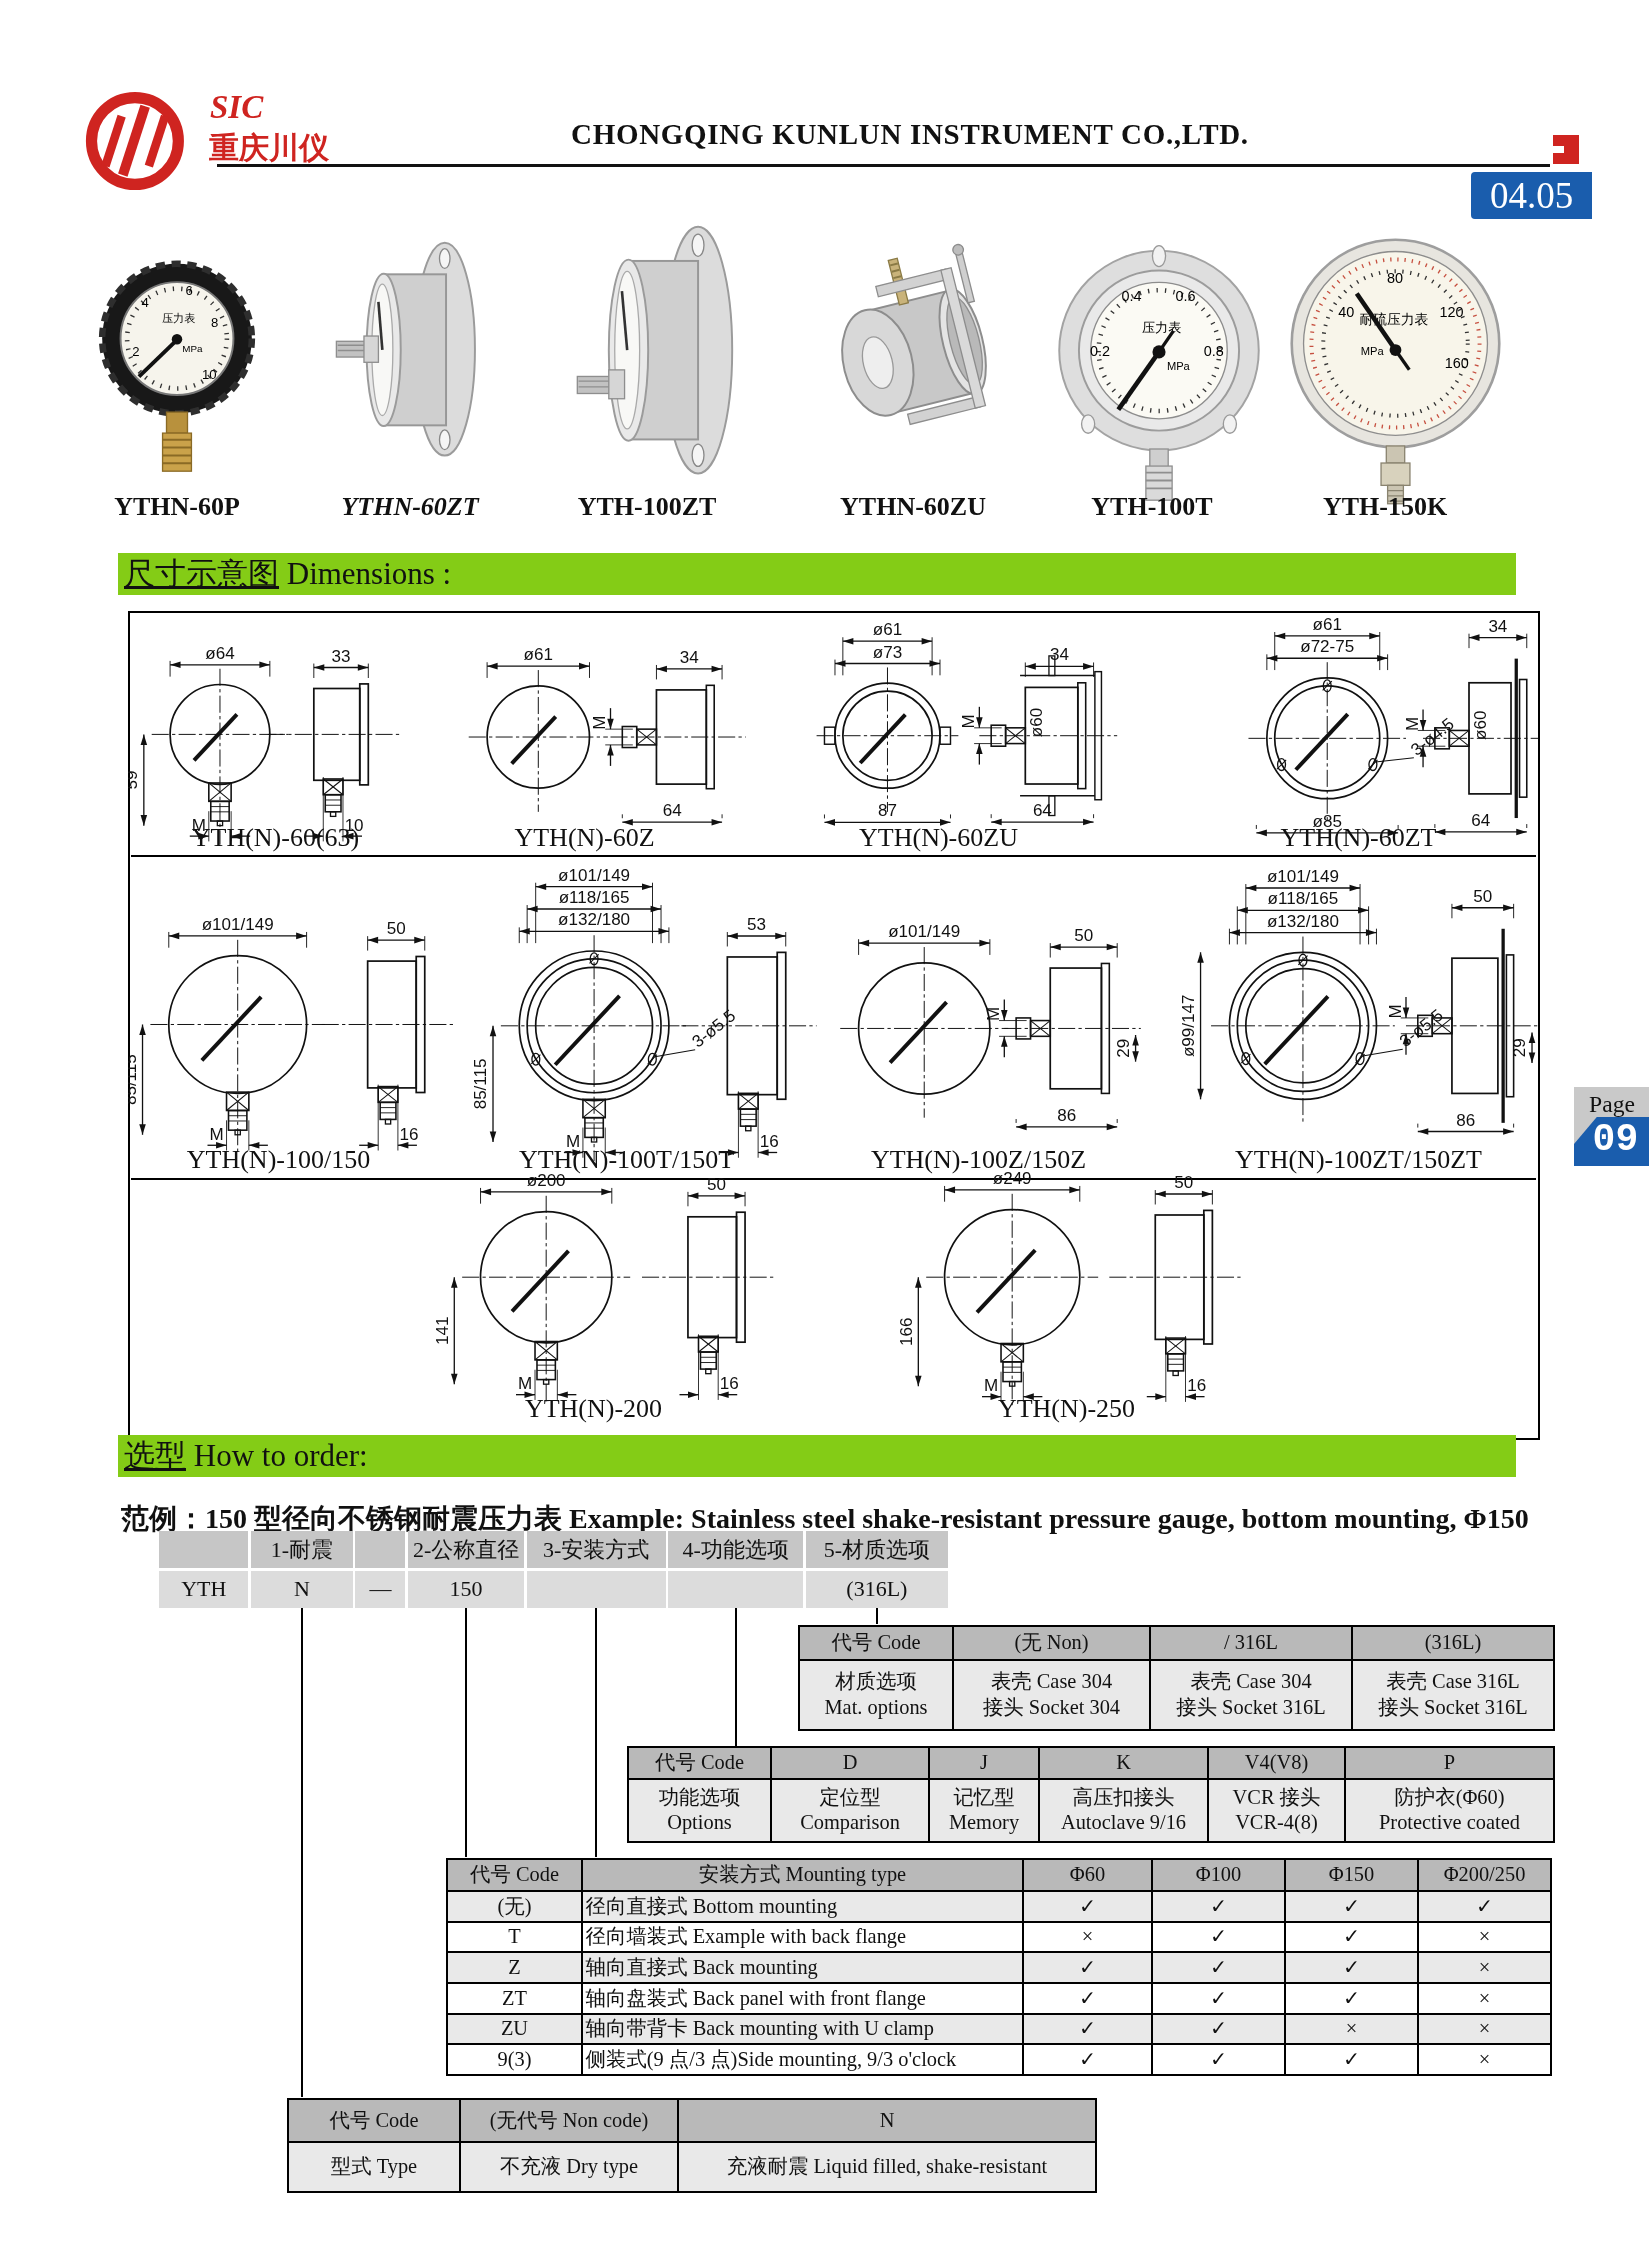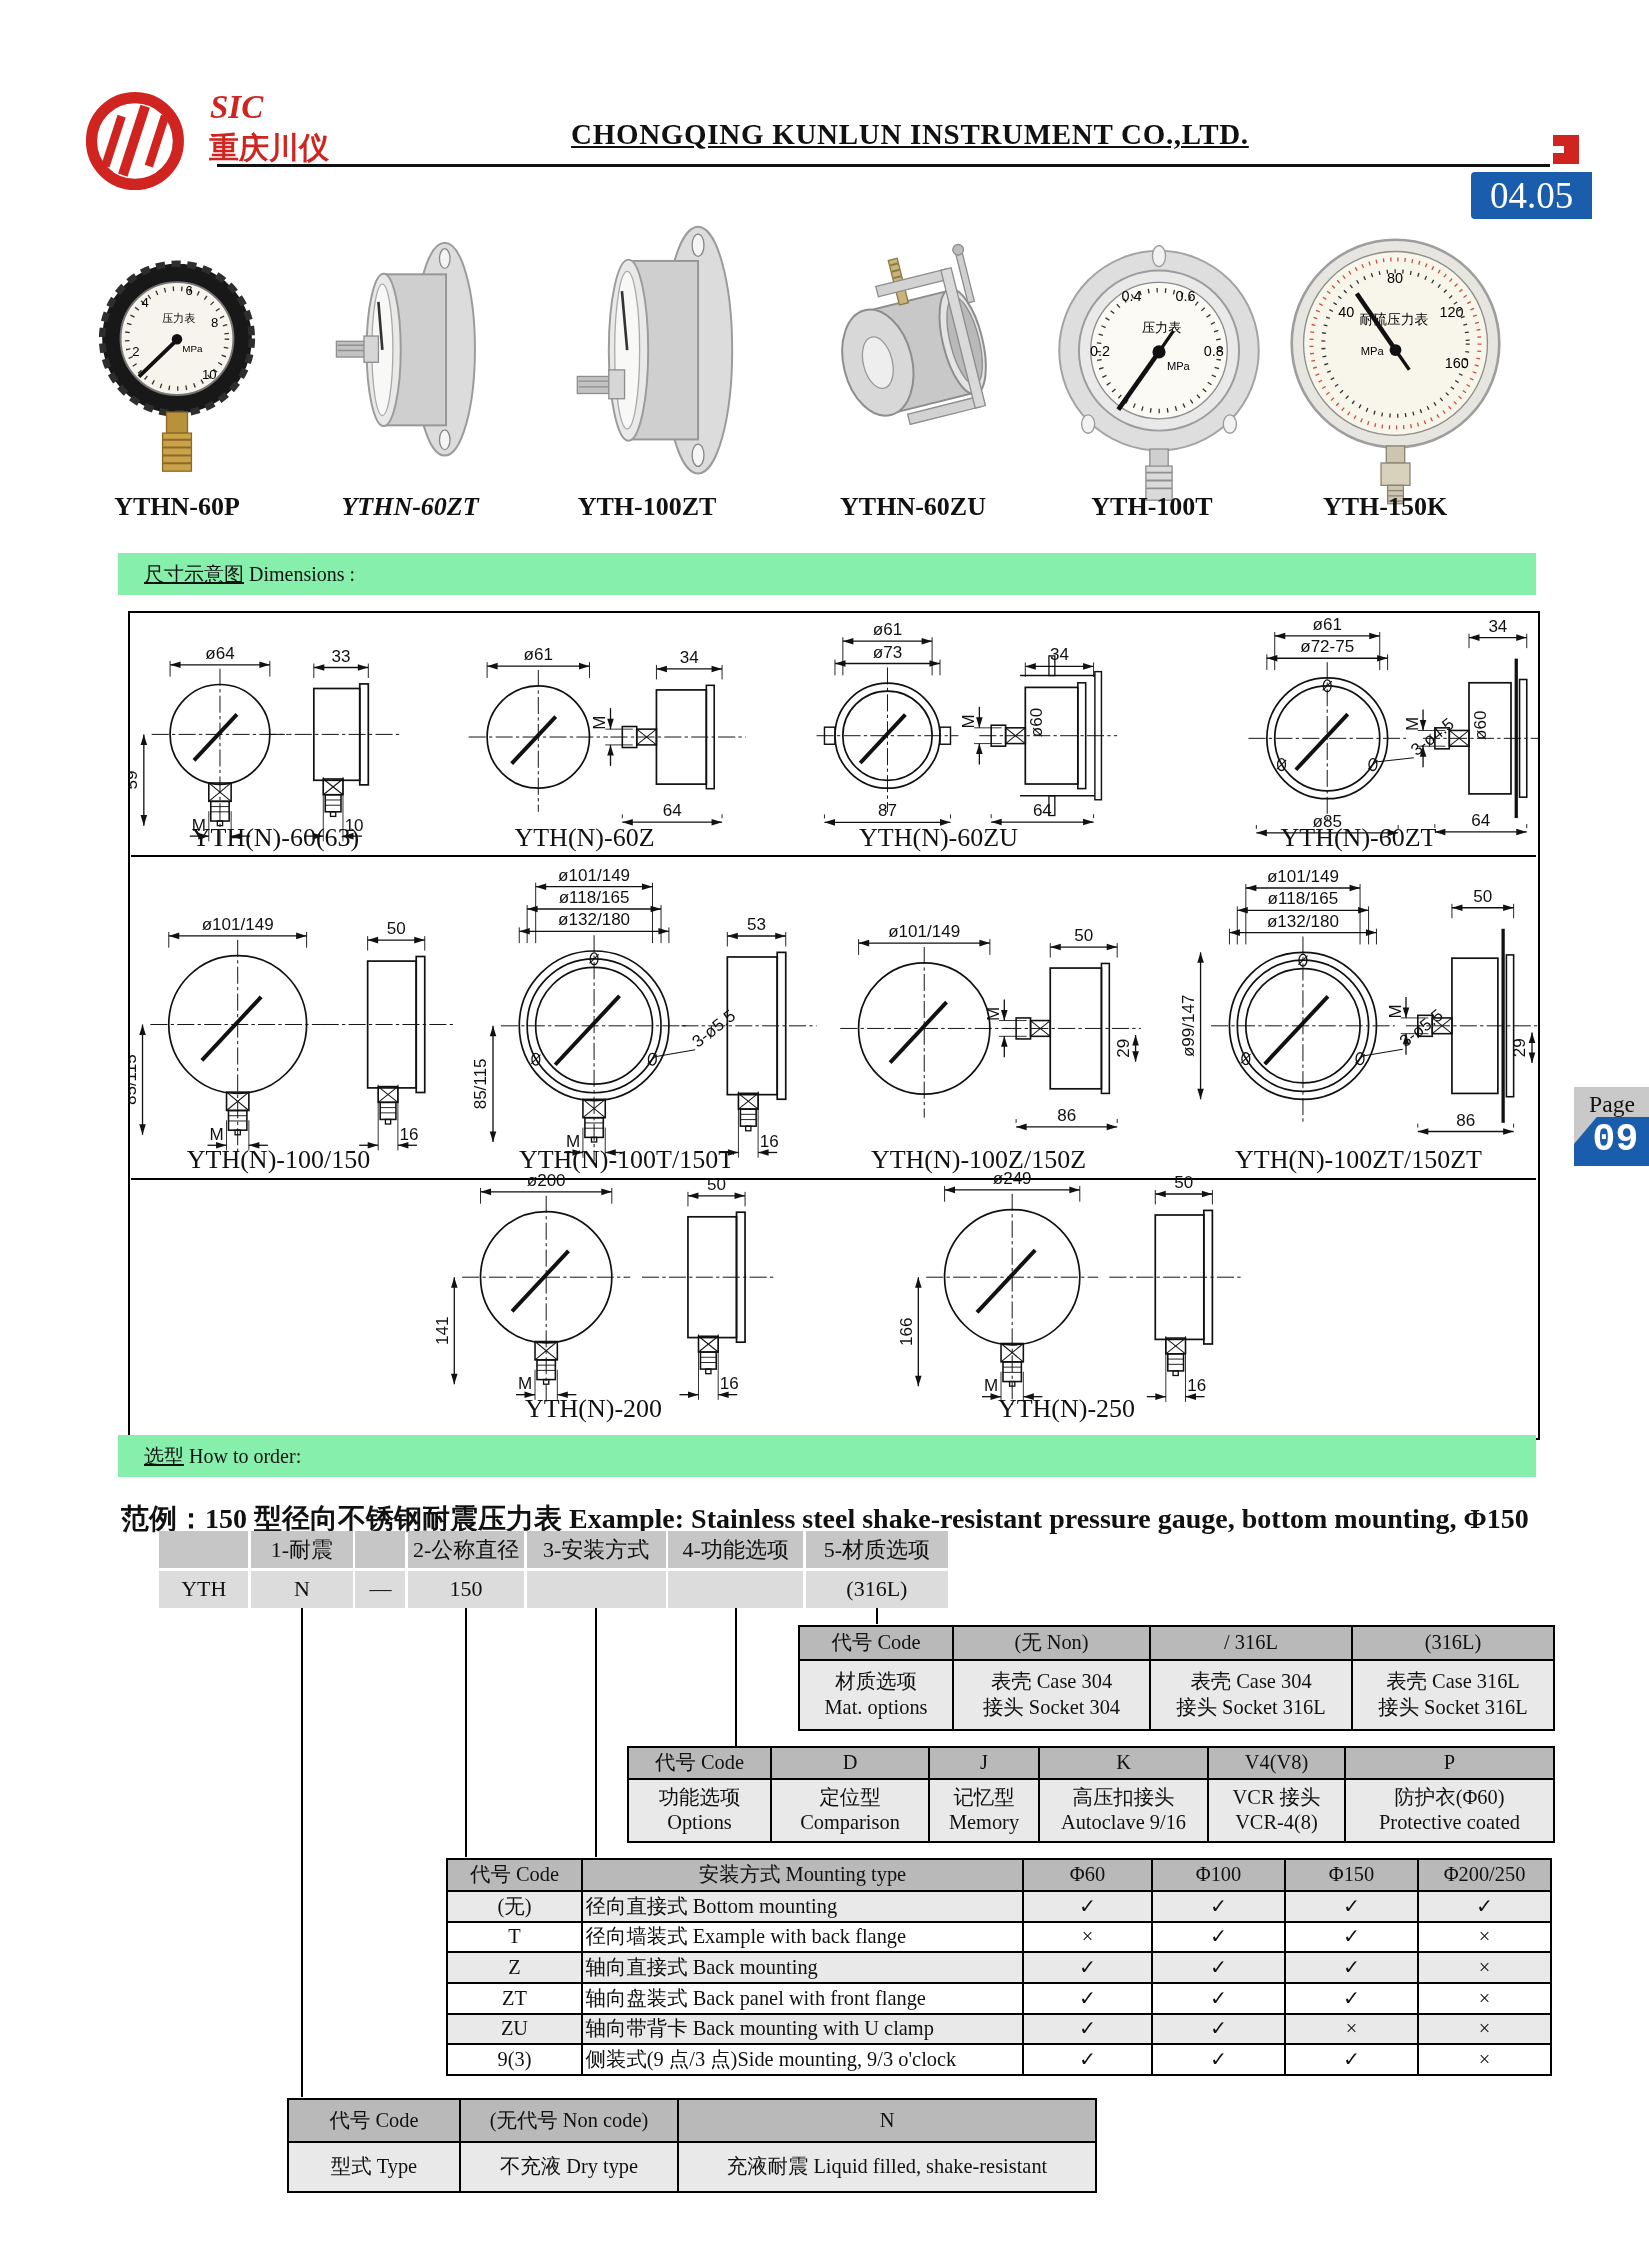--- a/index.html
+++ b/index.html
@@ -1,31 +1,31 @@
 <!DOCTYPE html>
 <html style="font-size:10.5px"><head>
 <meta charset="utf-8">
 <style>
   html,body{margin:0;padding:0;background:#fff;}
   #page{position:relative;width:1650px;height:2250px;background:#fff;overflow:hidden;
         font-family:"Liberation Serif", serif;color:#111;}
   .abs{position:absolute;}
 
   
-  #company-name{font-size:29px;letter-spacing:0.7px;font-weight:bold;white-space:nowrap;text-decoration:underline;}
+  #company-name{font-size:29px;letter-spacing:0.7px;font-weight:bold;white-space:nowrap;}
   #header-rule{height:3.3px;background:#111;}
   #page-badge{background:#1a5dad;color:#fff;font-size:37px;text-align:center;line-height:47px;border-radius:3.9px 0 0 3.9px;}
   #logo-sic{color:#cf2420;font-size:33px;font-weight:bold;font-style:italic;}
   #logo-cn{color:#cf2420;font-size:30px;font-weight:bold;font-family:"Liberation Sans",sans-serif;}
 
   
   .product-label{font-size:26px;font-weight:bold;text-align:center;white-space:nowrap;}
 
   
-  .section-bar{background:#86efac;font-size:20px;line-height:42px;padding-left:26px;white-space:nowrap;}
+  .section-bar{background:#84cc16;font-size:31px;line-height:42px;padding-left:6px;white-space:nowrap;}
   .section-bar .cn{text-decoration:underline;font-family:"Liberation Sans",sans-serif;}
 
   
   #dims-box{border:2.6px solid #000;background:#fff;}
   .row-sep{height:2px;background:#000;}
   .drawing-label{font-size:26px;font-weight:normal;text-align:center;white-space:nowrap;}
 
   
   #page-tab{background:#c9c9c9;}
   #page-tab .pg{font-size:23.6px;text-align:center;margin-top:3.9px;}

